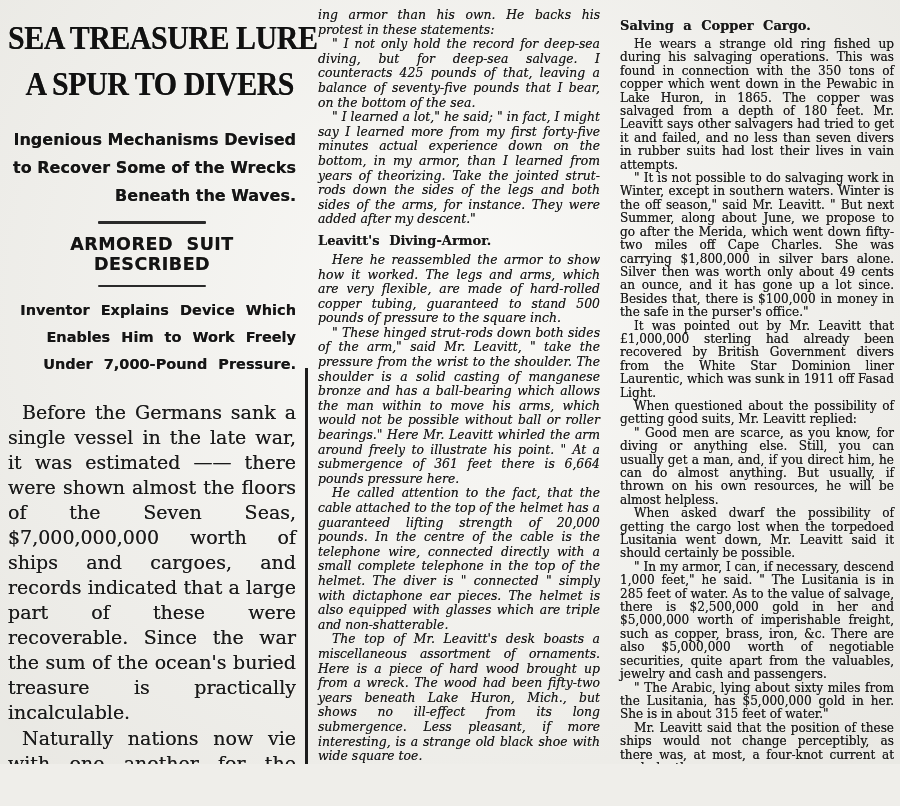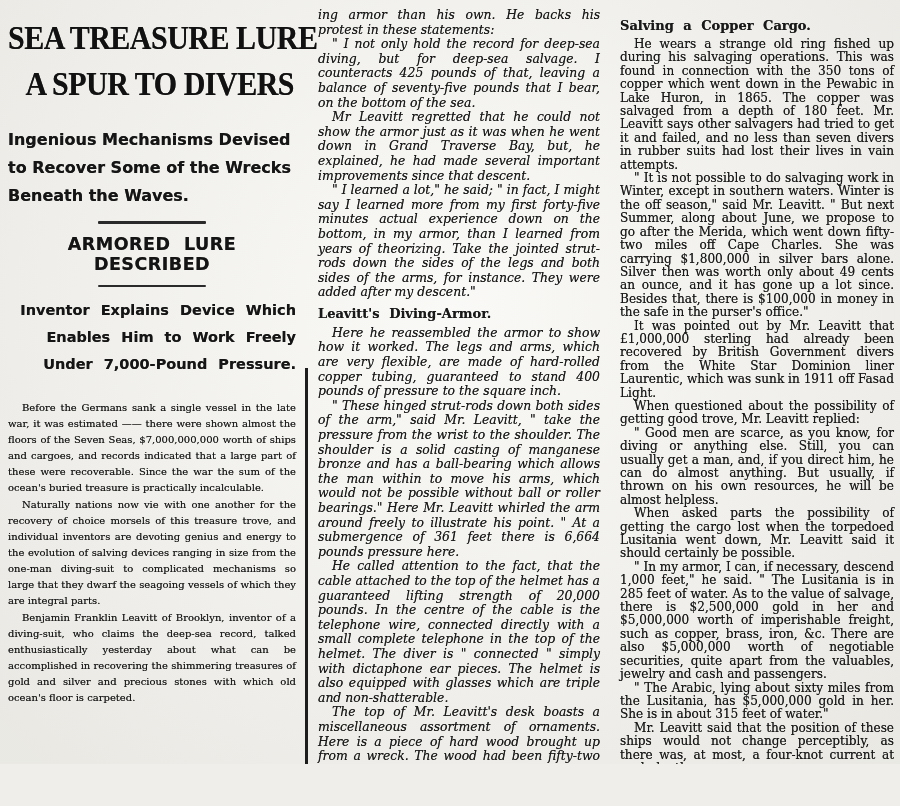--- a/index.html
+++ b/index.html
@@ -42,21 +42,21 @@
     transform-origin: top left;
   }
   .headline .l1 { text-align: left; }
   .headline .l2 { text-align: right; padding-right: 2px; }
 
   .deck {
     font-family: "DejaVu Sans", sans-serif;
     font-weight: bold;
     font-size: 16px;
     line-height: 28px;
-    text-align: left;
+    text-align: right;
     margin-top: 30px;
     color: #151515;
     text-shadow: 0 0 0.6px rgba(10,10,10,0.7);
   }
   .rule {
     width: 108px; height: 2.5px;
     background: #2a2a2a;
     margin: 11px auto 10px auto;
     border-radius: 1px;
   }
@@ -75,21 +75,21 @@
     font-size: 14.5px;
     line-height: 27px;
     text-align: right;
     word-spacing: 6px;
     margin-top: 6px;
     color: #151515;
   }
   .body-start { margin-top: 22px; }
 
   
-  .col-left .para   { font-size: 10px; line-height: 16px; }
+  .col-left .para   { font-size: 19px; line-height: 25px; }
   .col-center .para { font-size: 12.4px; line-height: 14.6px; font-style: italic; }
   .col-right .para  { font-size: 12.1px; line-height: 13.4px; }
   .para { text-indent: 14px; }
   .para.noindent { text-indent: 0; }
   .col-left .para { margin-bottom: 1px; }
 
   .col-subhead {
     font-weight: bold;
     font-size: 13px;
     text-align: left;
@@ -112,50 +112,49 @@
 
 <div class="page">
 
   <div class="col col-left">
     <div class="headline">
       <div class="l1">SEA TREASURE LURE</div>
       <div class="l2">A SPUR TO DIVERS</div>
     </div>
     <div class="deck">Ingenious Mechanisms Devised to Recover Some of the Wrecks Beneath the Waves.</div>
     <div class="rule"></div>
-    <div class="subhead-main">ARMORED LURE DESCRIBED</div>
+    <div class="subhead-main">ARMORED SUIT DESCRIBED</div>
     <div class="rule"></div>
     <div class="subhead-deck">Inventor Explains Device Which Enables Him to Work Freely Under 7,000-Pound Pressure.</div>
     <div class="body-start">
         <p class="para">Before the Germans sank a single vessel in the late war, it was estimated —— there were shown almost the floors of the Seven Seas, $7,000,000,000 worth of ships and cargoes, and records indicated that a large part of these were recoverable. Since the war the sum of the ocean's buried treasure is practically incalculable.</p>
         <p class="para">Naturally nations now vie with one another for the recovery of choice morsels of this treasure trove, and individual inventors are devoting genius and energy to the evolution of salving devices ranging in size from the one-man diving-suit to complicated mechanisms so large that they dwarf the seagoing vessels of which they are integral parts.</p>
         <p class="para">Benjamin Franklin Leavitt of Brooklyn, inventor of a diving-suit, who claims the deep-sea record, talked enthusiastically yesterday about what can be accomplished in recovering the shimmering treasures of gold and silver and precious stones with which old ocean's floor is carpeted.</p>
       </div>
   </div>
 
   <div class="col col-center">
       <p class="para noindent">ing armor than his own.  He backs his protest in these statements:</p>
       <p class="para">" I not only hold the record for deep-sea diving, but for deep-sea salvage.  I counteracts 425 pounds of that, leaving a balance of seventy-five pounds that I bear, on the bottom of the sea.</p>
-      <p class="para">Mr Leavitt regretted that he could not show the armor just as it was when he went down in Grand Traverse Bay, but, he explained, he had made several important improvements since that descent.</p>
       <p class="para">" I learned a lot," he said; " in fact, I might say I learned more from my first forty-five minutes actual experience down on the bottom, in my armor, than I learned from years of theorizing. Take the jointed strut-rods down the sides of the legs and both sides of the arms, for instance.  They were added after my descent."</p>
       <p class="col-subhead">Leavitt's Diving-Armor.</p>
-      <p class="para">Here he reassembled the armor to show how it worked.  The legs and arms, which are very flexible, are made of hard-rolled copper tubing, guaranteed to stand 400 pounds of pressure to the square inch.</p>
+      <p class="para">Here he reassembled the armor to show how it worked.  The legs and arms, which are very flexible, are made of hard-rolled copper tubing, guaranteed to stand 500 pounds of pressure to the square inch.</p>
       <p class="para">" These hinged strut-rods down both sides of the arm," said Mr. Leavitt, " take the pressure from the wrist to the shoulder.  The shoulder is a solid casting of manganese bronze and has a ball-bearing which allows the man within to move his arms, which would not be possible without ball or roller bearings." Here Mr. Leavitt whirled the arm around freely to illustrate his point. " At a submergence of 361 feet there is 6,664 pounds pressure here.</p>
       <p class="para">He called attention to the fact, that the cable attached to the top of the helmet has a guaranteed lifting strength of 20,000 pounds.  In the centre of the cable is the telephone wire, connected directly with a small complete telephone in the top of the helmet.  The diver is " connected " simply with dictaphone ear pieces.  The helmet is also equipped with glasses which are triple and non-shatterable.</p>
       <p class="para">The top of Mr. Leavitt's desk boasts a miscellaneous assortment of ornaments.  Here is a piece of hard wood brought up from a wreck.  The wood had been fifty-two years beneath Lake Huron, Mich., but shows no ill-effect from its long submergence.  Less pleasant, if more interesting, is a strange old black shoe with wide square toe.</p>
     </div>
 
   <div class="col col-right">
       <p class="col-subhead">Salving a Copper Cargo.</p>
       <p class="para">He wears a strange old ring fished up during his salvaging operations.  This was found in connection with the 350 tons of copper which went down in the Pewabic in Lake Huron, in 1865.  The copper was salvaged from a depth of 180 feet.  Mr. Leavitt says other salvagers had tried to get it and failed, and no less than seven divers in rubber suits had lost their lives in vain attempts.</p>
       <p class="para">" It is not possible to do salvaging work in Winter, except in southern waters.  Winter is the off season," said Mr. Leavitt.  " But next Summer, along about June, we propose to go after the Merida, which went down fifty-two miles off Cape Charles.  She was carrying $1,800,000 in silver bars alone.  Silver then was worth only about 49 cents an ounce, and it has gone up a lot since. Besides that, there is $100,000 in money in the safe in the purser's office."</p>
       <p class="para">It was pointed out by Mr. Leavitt that £1,000,000 sterling had already been recovered by British Government divers from the White Star Dominion liner Laurentic, which was sunk in 1911 off Fasad Light.</p>
-      <p class="para">When questioned about the possibility of getting good trove, Mr. Leavitt replied:</p>
+      <p class="para">When questioned about the possibility of getting good suits, Mr. Leavitt replied:</p>
       <p class="para">" Good men are scarce, as you know, for diving or anything else.  Still, you can usually get a man, and, if you direct him, he can do almost anything. But usually, if thrown on his own resources, he will be almost helpless.</p>
-      <p class="para">When asked parts the possibility of getting the cargo lost when the torpedoed Lusitania went down, Mr. Leavitt said it should certainly be possible.</p>
+      <p class="para">When asked dwarf the possibility of getting the cargo lost when the torpedoed Lusitania went down, Mr. Leavitt said it should certainly be possible.</p>
       <p class="para">" In my armor, I can, if necessary, descend 1,000 feet," he said.  " The Lusitania is in 285 feet of water.  As to the value of salvage, there is $2,500,000 gold in her and $5,000,000 worth of imperishable freight, such as copper, brass, iron, &amp;c. There are also $5,000,000 worth of negotiable securities, quite apart from the valuables, jewelry and cash and passengers.</p>
       <p class="para">" The Arabic, lying about sixty miles from the Lusitania, has $5,000,000 gold in her.  She is in about 315 feet of water."</p>
       <p class="para">Mr. Leavitt said that the position of these ships would not change perceptibly, as there was, at most, a four-knot current at such depths.</p>
     </div>
 
   <div class="column-divider"></div>
 
 </div>
 
 </body></html>

